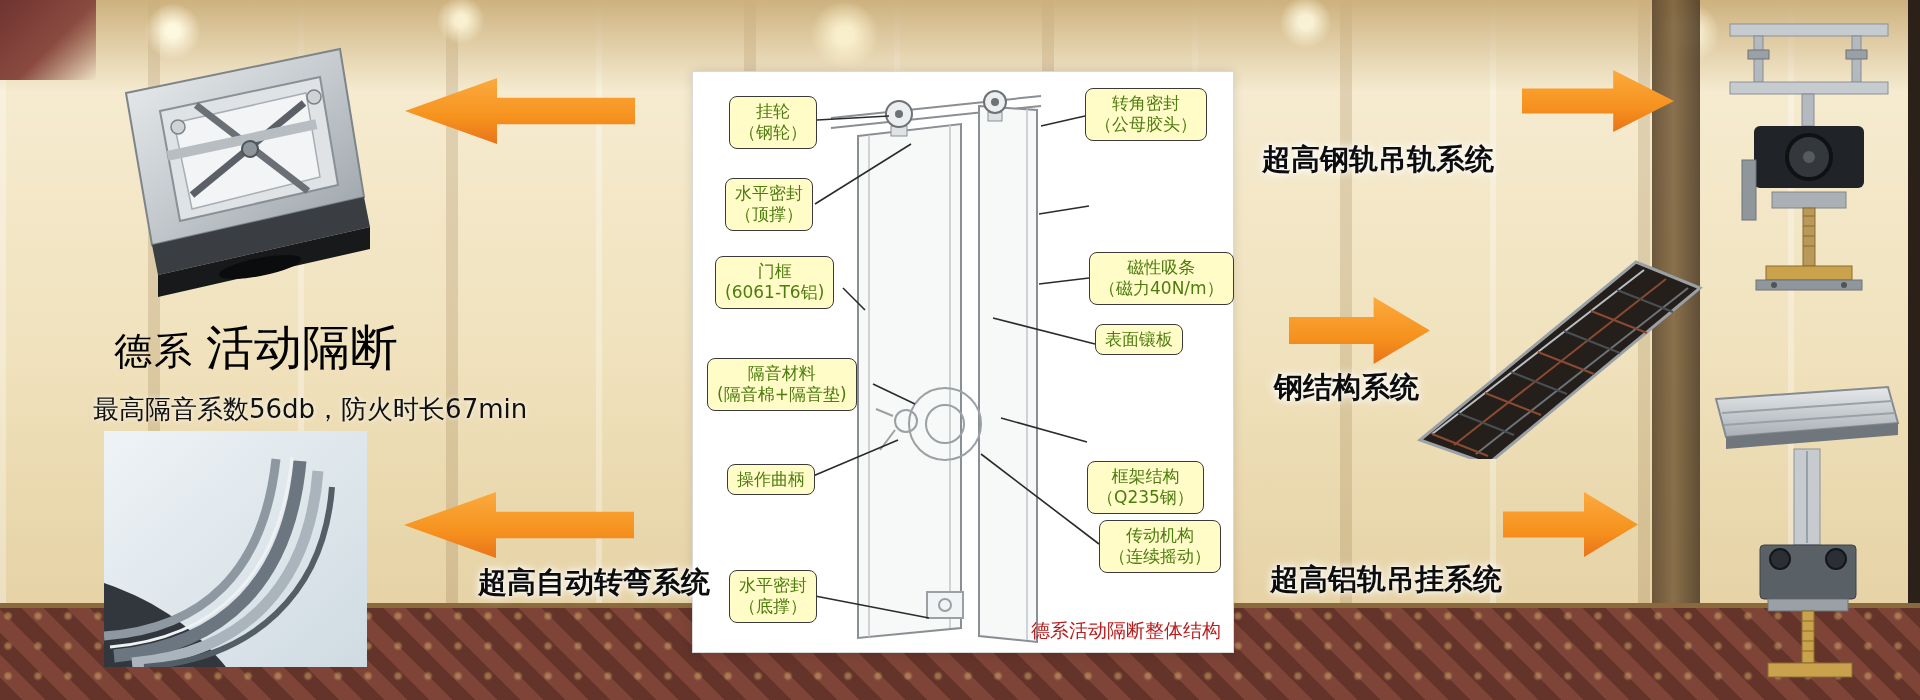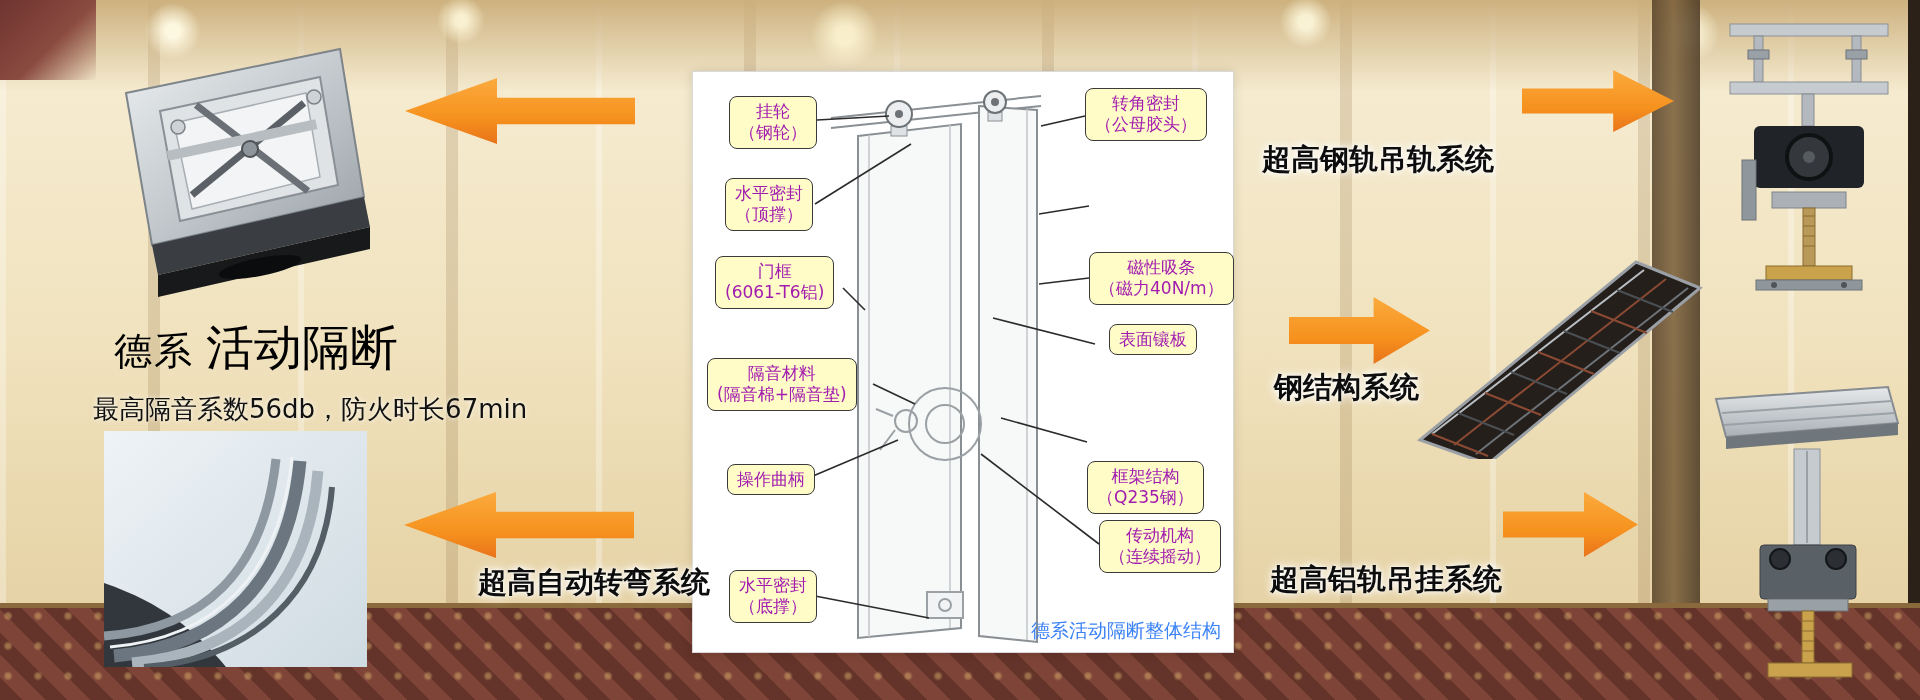--- a/index.html
+++ b/index.html
@@ -44,24 +44,24 @@
   .brand-title .b{font-size:38px;font-weight:400;letter-spacing:2px;}
   .brand-title .r{font-size:48px;font-weight:500;margin-left:12px;}
   .brand-sub{position:absolute;left:58px;top:392px;font-size:26px;color:#111;white-space:nowrap;
     text-shadow:0 0 5px #fff;margin-left:35px;}
   
   .panel{position:absolute;left:692px;top:71px;width:540px;height:580px;background:#fff;
     border:1px solid #d9d9d9;box-shadow:0 0 10px rgba(0,0,0,.12);}
   .sketch{position:absolute;inset:0;width:100%;height:100%;}
   .callout{position:absolute;background:var(--callout-bg,#fffcc8);border:1.5px solid #3a3a3a;
     border-radius:8px;padding:4px 9px;text-align:center;font-size:17px;line-height:1.25;
-    color:#a21caf;white-space:nowrap;}
+    color:#4d7c0f;white-space:nowrap;}
   .callout span{display:block;}
   .callout span:empty{display:none;}
-  .caption{position:absolute;left:338px;top:546px;font-size:19px;color:#3b82f6;white-space:nowrap;}
+  .caption{position:absolute;left:338px;top:546px;font-size:19px;color:#b91c1c;white-space:nowrap;}
 </style>
 </head>
 <body>
 
 <div class="stage">
 
   <div class="bg-columns"></div>
   <div class="bg-ceiling"></div>
   <div class="bg-corner-tl"></div>
   <div class="bg-strip-right"></div>
@@ -187,21 +187,21 @@
     </div>
 
     <div class="callout" style="left:392px;top:16px;">
       <span>转角密封</span>
         <span>（公母胶头）</span>
     </div>
     <div class="callout" style="left:396px;top:180px;">
       <span>磁性吸条</span>
         <span>（磁力40N/m）</span>
     </div>
-    <div class="callout" style="left:416px;top:252px;">
+    <div class="callout" style="left:402px;top:252px;">
       <span>表面镶板</span>
     </div>
     <div class="callout" style="left:394px;top:344px;margin-top:45px;">
       <span>框架结构</span>
         <span>（Q235钢）</span>
     </div>
     <div class="callout" style="left:406px;top:448px;">
       <span>传动机构</span>
         <span>（连续摇动）</span>
     </div>

